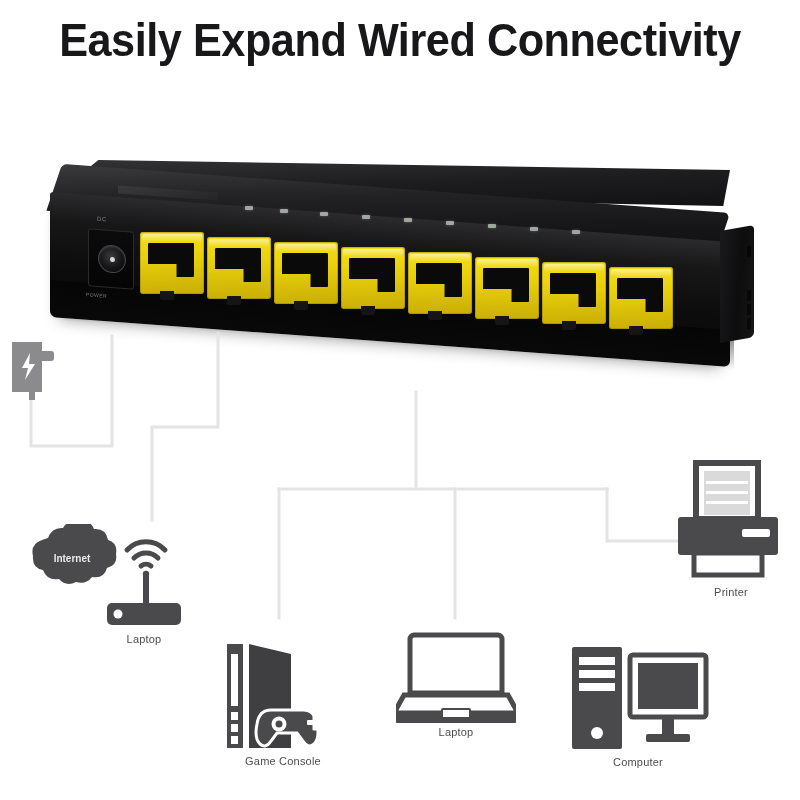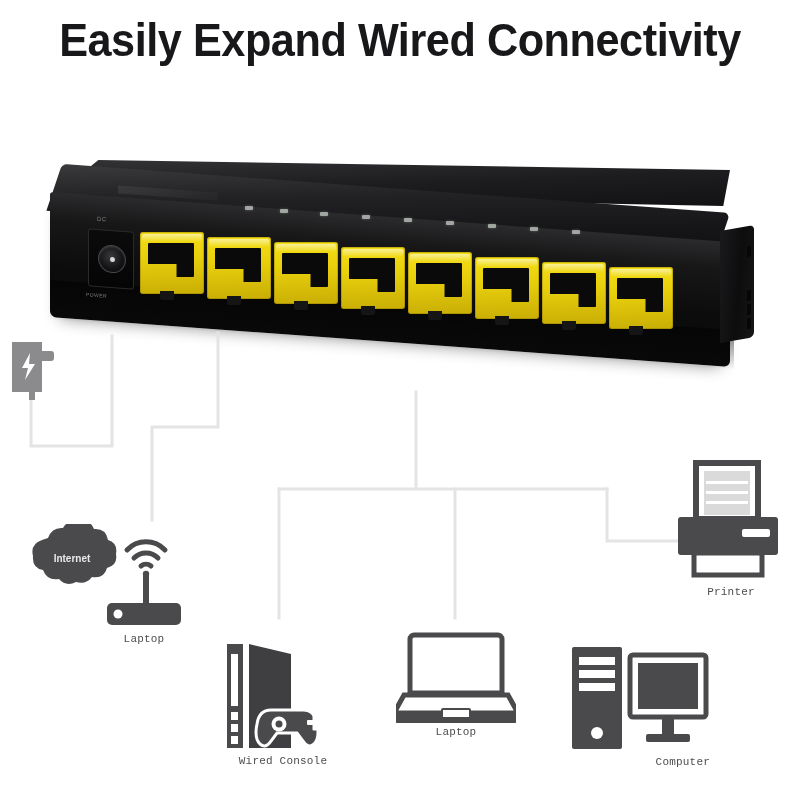--- a/index.html
+++ b/index.html
@@ -179,21 +179,21 @@
     pointer-events:none;
   }
   .diagram svg{display:block;}
 
   
   .node{position:absolute;}
   .node svg{display:block;}
   .node .caption{
     margin-top:3px;
     text-align:center;
-    font-family:Liberation Mono, monospace;
+    font-family:Liberation Sans, sans-serif;
     font-size:11px;
     color:#4d4d4f;
     letter-spacing:.2px;
     white-space:nowrap;
   }
   .cloudtext{
     font-family:"Liberation Sans",sans-serif;
     font-size:10px;
     font-weight:bold;
     fill:#e9e9ea;
@@ -344,21 +344,21 @@
 
     <path d="M30 4 L72 14 L72 108 L30 108 z" fill="#3f3f41"></path>
 
     <path d="M52 70 q-12 0 -14 14 q-3 14 3 20 q6 5 11 -3 l6 -8 h20 l6 8
              q5 8 11 3 q6 -6 3 -20 q-2 -14 -14 -14 z" fill="#4a4a4c" stroke="#ffffff" stroke-width="3"></path>
     <circle cx="60" cy="84" r="7.5" fill="#ffffff"></circle>
     <circle cx="60" cy="84" r="3.5" fill="#4a4a4c"></circle>
     <rect x="88" y="80" width="16" height="5" rx="1" fill="#ffffff"></rect>
     <rect x="93.5" y="74.5" width="5" height="16" rx="1" fill="#ffffff"></rect>
   </svg>
-  <div class="caption" style="width:128px;">Wired Console</div>
+  <div class="caption" style="width:128px;">Game Console</div>
 </div>
 
 <div class="node" style="left:396px; top:631px; width:120px;">
   <svg width="120" height="92" viewBox="0 0 120 92">
 
     <path d="M18 4 h84 a4 4 0 0 1 4 4 v54 h-92 v-54 a4 4 0 0 1 4 -4 z" fill="#ffffff" stroke="#4a4a4c" stroke-width="5"></path>
 
     <path d="M8 64 h104 l10 18 h-124 z" fill="#ffffff" stroke="#4a4a4c" stroke-width="5"></path>
 
     <path d="M2 82 h116 a4 4 0 0 1 4 4 v2 a4 4 0 0 1 -4 4 h-116 a4 4 0 0 1 -4 -4 v-2 a4 4 0 0 1 4 -4 z" fill="#4a4a4c"></path>
@@ -374,21 +374,21 @@
     <rect x="13" y="16" width="36" height="8" fill="#ffffff"></rect>
     <rect x="13" y="29" width="36" height="8" fill="#ffffff"></rect>
     <rect x="13" y="42" width="36" height="8" fill="#ffffff"></rect>
     <circle cx="31" cy="92" r="6" fill="#ffffff"></circle>
 
     <rect x="64" y="14" width="76" height="62" rx="3" fill="#ffffff" stroke="#4a4a4c" stroke-width="5"></rect>
     <rect x="72" y="22" width="60" height="46" fill="#4a4a4c"></rect>
     <rect x="96" y="78" width="12" height="16" fill="#4a4a4c"></rect>
     <rect x="80" y="93" width="44" height="8" rx="2" fill="#4a4a4c"></rect>
   </svg>
-  <div class="caption" style="width:144px;text-align:right;">Computer</div>
+  <div class="caption" style="width:144px;">Computer</div>
 </div>
 
 <div class="node" style="left:676px; top:459px; width:110px;">
   <svg width="110" height="124" viewBox="0 0 110 124">
 
     <rect x="20" y="4" width="62" height="56" fill="#ffffff" stroke="#4a4a4c" stroke-width="6"></rect>
     <rect x="28" y="12" width="46" height="44" fill="#dadadb"></rect>
     <rect x="30" y="22" width="42" height="3" fill="#ffffff"></rect>
     <rect x="30" y="32" width="42" height="3" fill="#ffffff"></rect>
     <rect x="30" y="42" width="42" height="3" fill="#ffffff"></rect>

